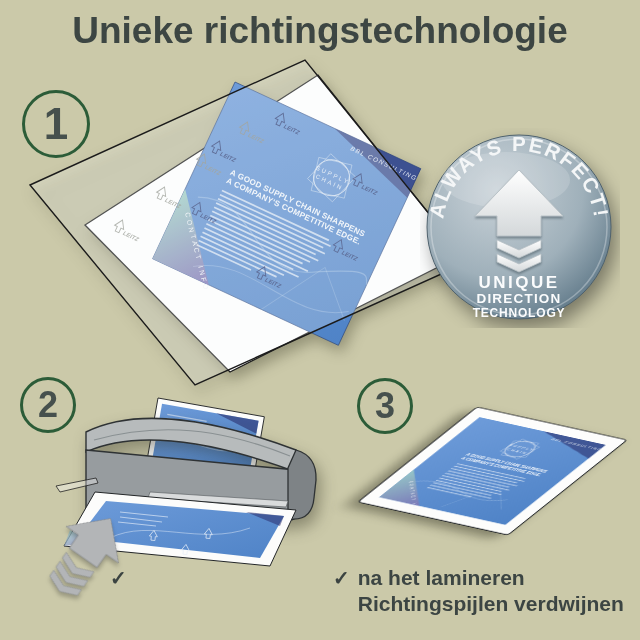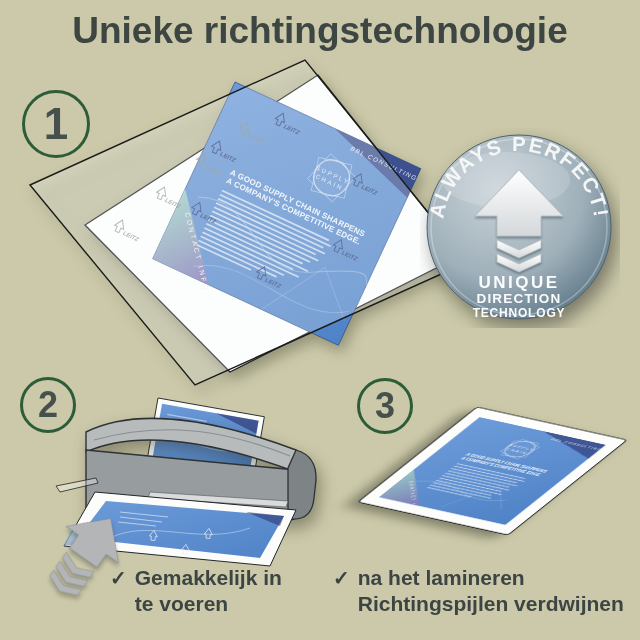--- a/index.html
+++ b/index.html
@@ -288,24 +288,20 @@
       <g fill="none" stroke="#cfe2f4">
         <path d="M25,110 C60,92 80,130 115,108" opacity="0.35" stroke-width="0.9"></path>
         <polyline points="70,135 95,92 120,122" opacity="0.25" stroke-width="0.8"></polyline>
       </g>
       <text transform="translate(20,112) rotate(48)" font-size="4" letter-spacing="2" fill="#f0f4f8">CONTACT INFO</text>
     </g>
   </svg>
 
   <div class="checklist" id="check-row-1">
     <span class="check">✓</span>
-    <div class="lines">
-      <div>Gemakkelijk in</div>
-      <div>te voeren</div>
-    </div>
   </div>
   <div class="checklist" id="check-row-2">
     <span class="check">✓</span>
     <div class="lines">
       <div>na het lamineren</div>
       <div>Richtingspijlen verdwijnen</div>
     </div>
   </div>
 
 </div>

